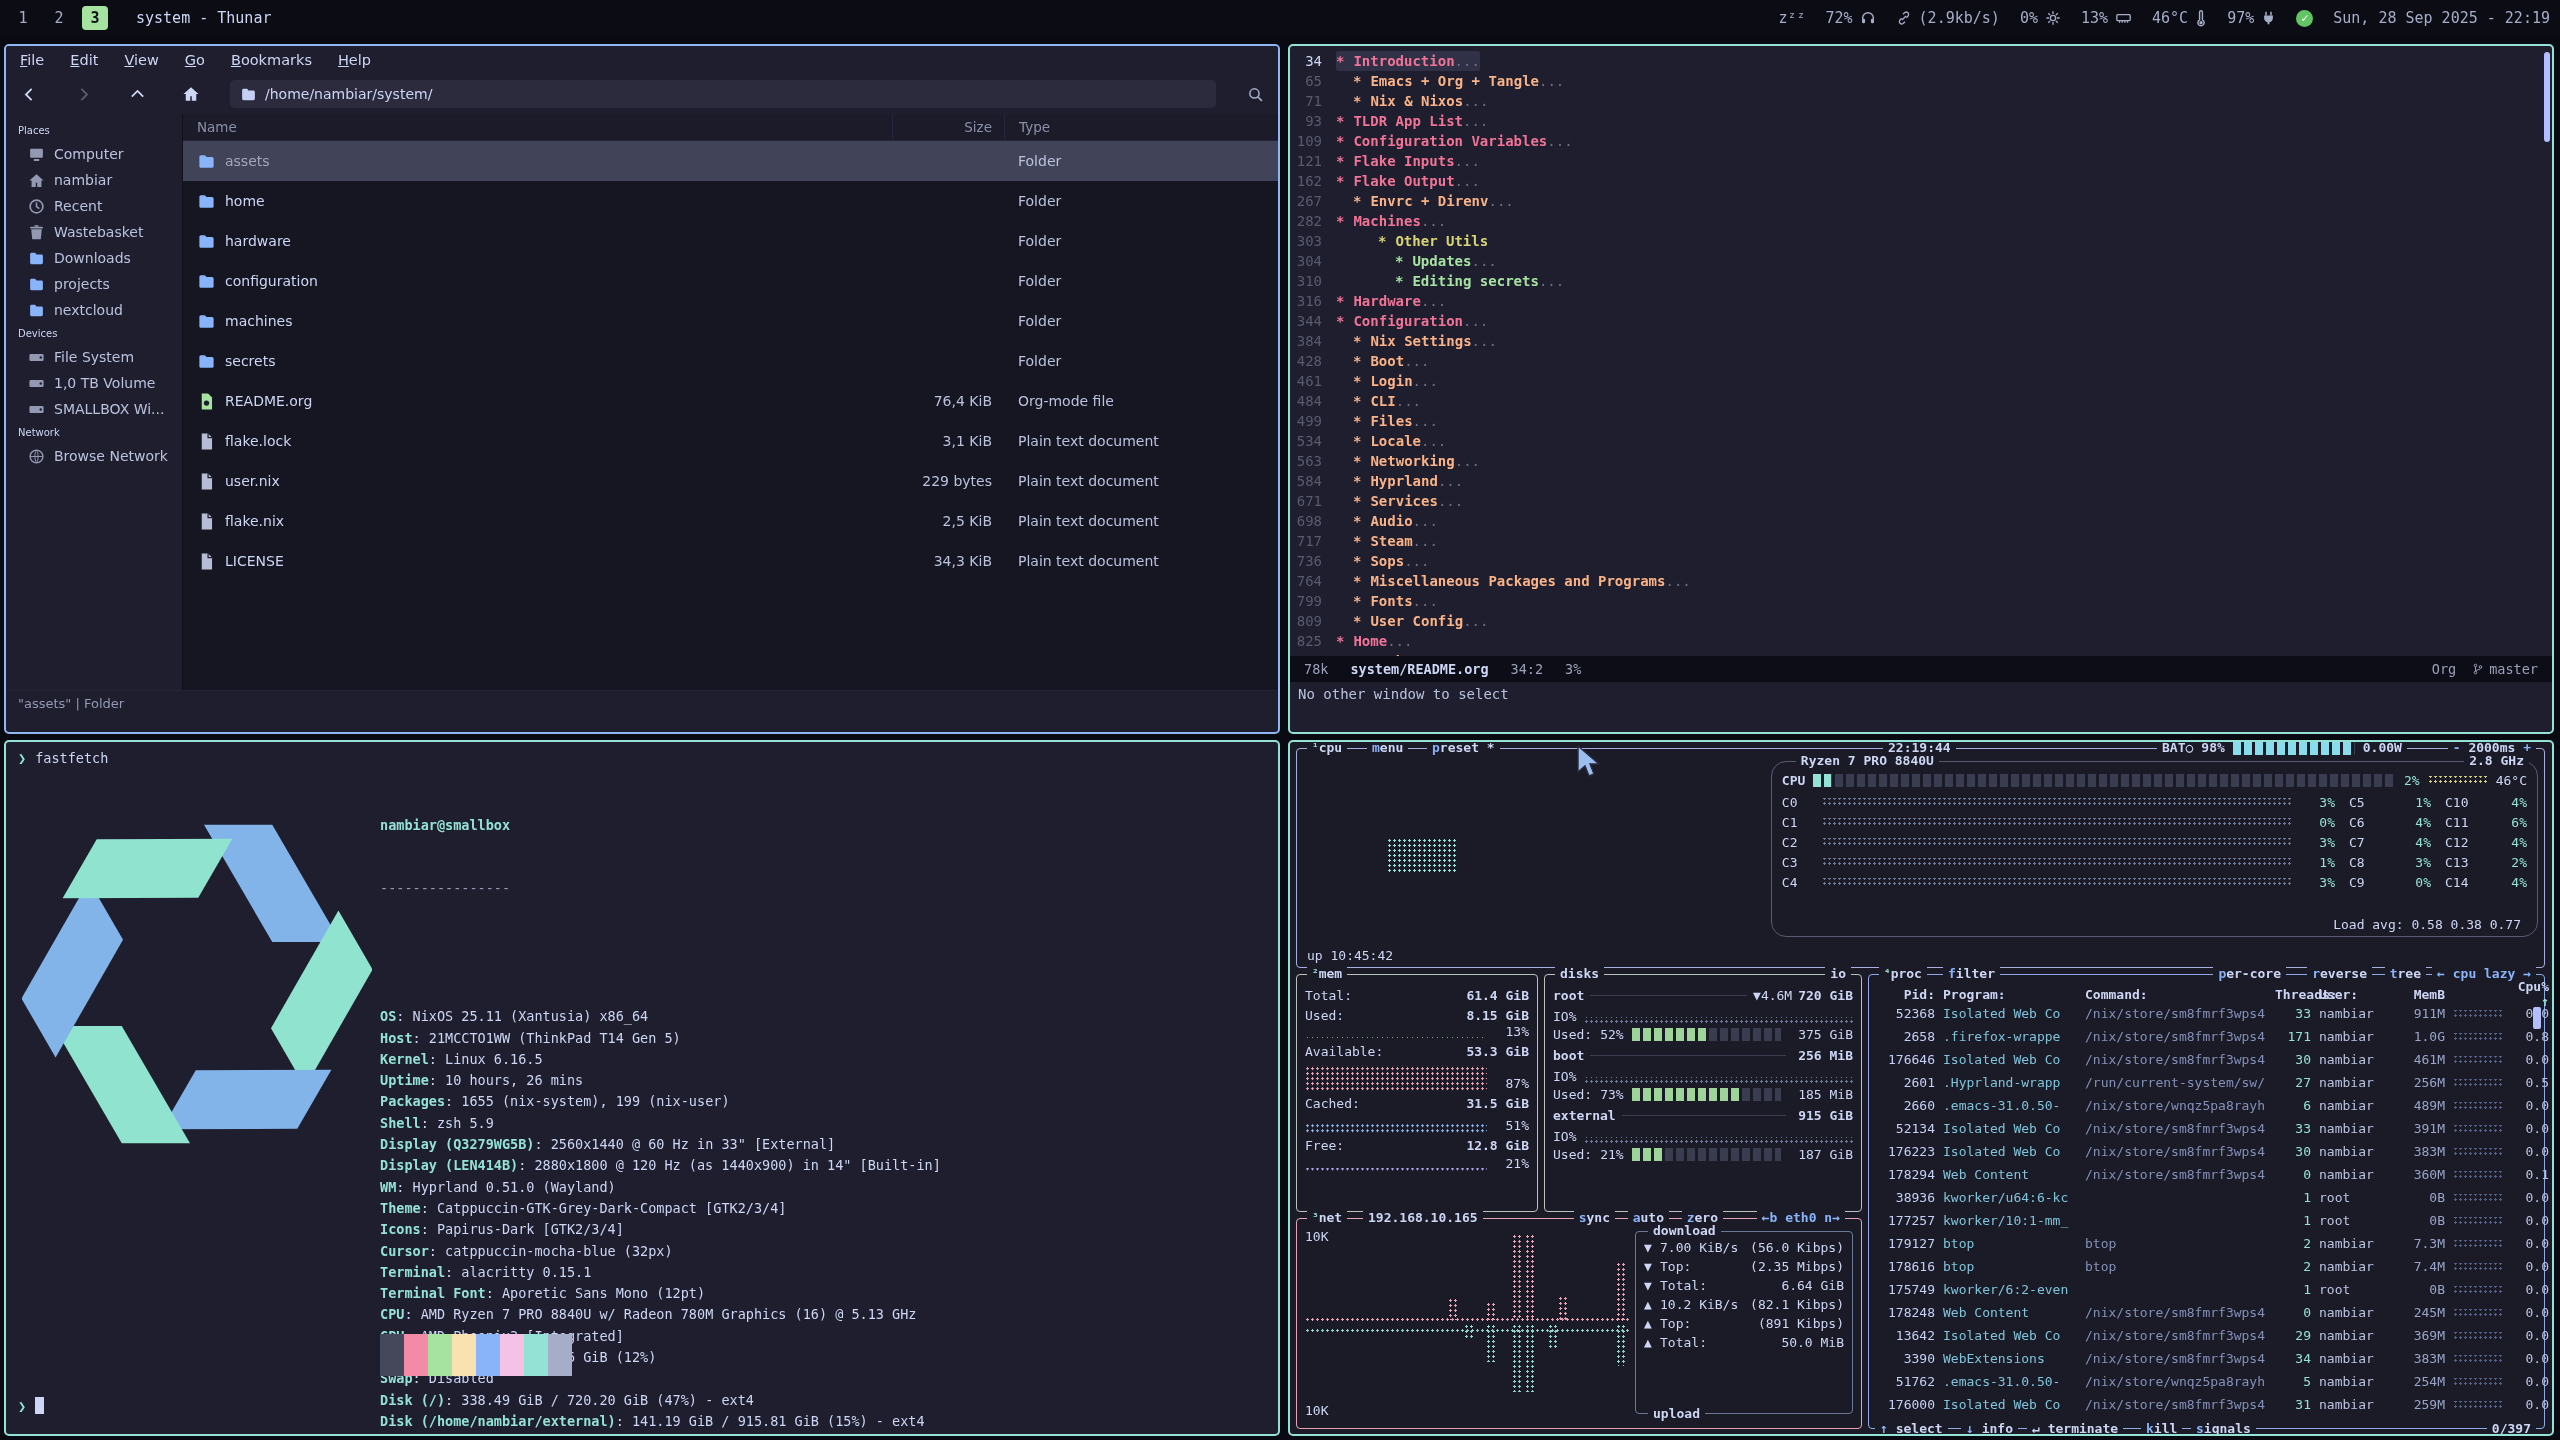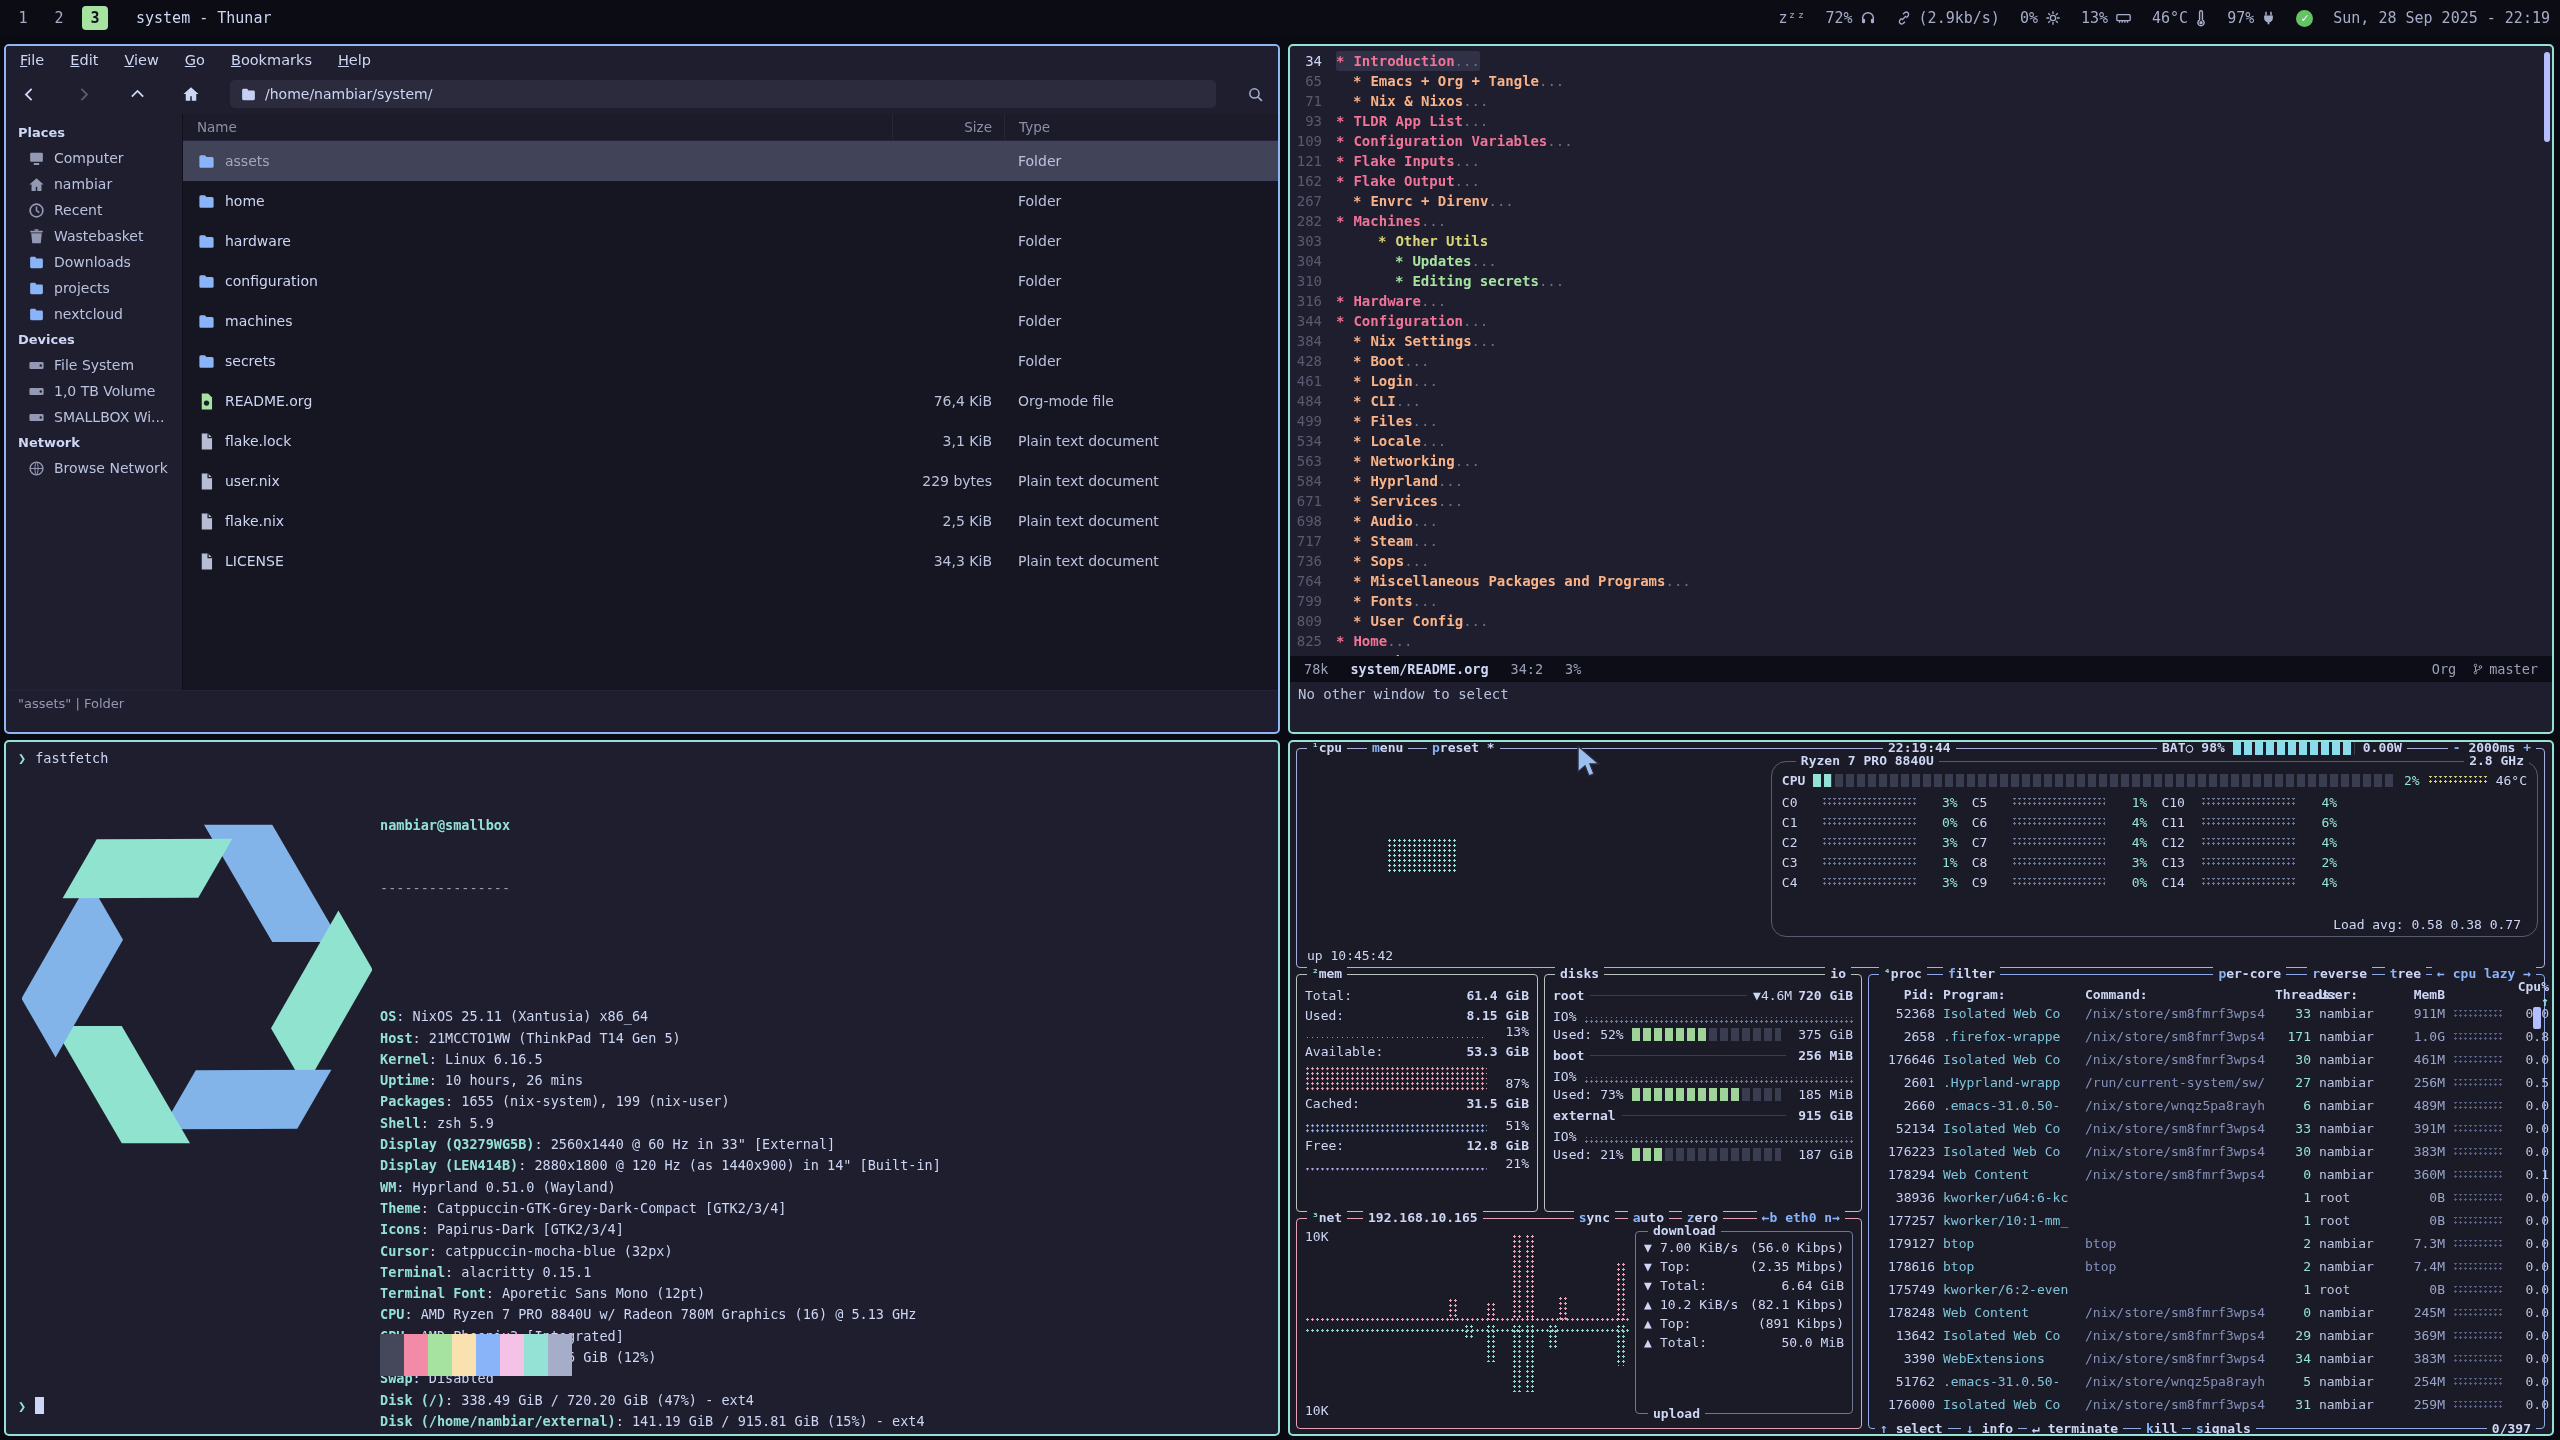--- a/index.html
+++ b/index.html
@@ -29,21 +29,21 @@
   
   #menubar{display:flex;gap:26px;padding:6px 14px;font-size:14.5px;color:var(--txt);background:var(--base)}
   .mi{display:inline-block;cursor:default}
   .mi::first-letter{text-decoration:underline}
   #toolbar{display:flex;align-items:center;height:40px;padding:0 8px;gap:24px}
   .tbtn{width:30px;height:28px;display:flex;align-items:center;justify-content:center;border-radius:4px}
   .tbtn svg{display:block}
   #pathchip{flex:1;height:28px;background:#2b2b3d;border-radius:5px;display:flex;align-items:center;gap:8px;padding:0 10px;font-size:14px;color:var(--txt)}
   #thunar-body{display:flex;height:576px}
   #sidebar{width:176px;background:var(--base);padding:6px 0;font-size:14px;color:#bac2de;overflow:hidden}
-  .side-h{font-weight:bold;color:var(--txt);padding:5px 12px;font-size:13px}
+  .side-h{font-weight:normal;color:var(--txt);padding:5px 12px;font-size:10px}
   .side-item{display:flex;align-items:center;gap:9px;padding:4.5px 10px 4.5px 22px;white-space:nowrap}
   .li-ic{width:17px;height:17px;flex:0 0 17px}
   .c-blue{color:var(--blue)}.c-gray{color:#9399b2}.c-green{color:var(--green)}.c-gray2{color:#b6bdd4}
   #filelist{flex:1;background:#161622;border-left:1px solid #101019;display:flex;flex-direction:column}
   #list-head{display:flex;height:27px;align-items:center;color:#8b90a8;font-size:13.5px;border-bottom:1px solid #23233a;background:#1b1b2a}
   .col-name{flex:1;padding-left:14px}
   .col-size{width:112px;text-align:right;padding-right:12px;border-left:1px solid #26263b;height:100%;display:flex;align-items:center;justify-content:flex-end}
   .col-type{width:274px;padding-left:14px;border-left:1px solid #26263b;height:100%;display:flex;align-items:center}
   .frow{display:flex;height:40px;align-items:center;font-size:14px;color:var(--txt)}
   .frow .col-size,.frow .col-type{border-left:none;color:#bac2de}
@@ -99,21 +99,21 @@
   #p-mem{left:6px;top:232px;width:242px;height:238px;border-color:#b9c3be}
   #p-disks{left:254px;top:232px;width:318px;height:238px;border-color:#b9c3be}
   #p-net{left:6px;top:476px;width:566px;height:211px;border-color:#e8a2b5}
   #p-proc{left:578px;top:232px;width:677px;height:455px;border-color:#8fa8e8}
   .dots{background-image:radial-gradient(currentColor 1px, transparent 1.4px);background-size:5px 5px;background-position:left bottom}
   
   #ryzen{position:absolute;left:38%;right:6px;top:12px;bottom:30px;border:1px solid var(--dim);border-radius:15px;padding:8px 10px 4px}
   .cpurow{display:flex;align-items:center;gap:8px;height:20px}
   .meter{position:relative;height:13px;background:repeating-linear-gradient(90deg,#3a3c50 0 8px,transparent 8px 11px)}
   .meter i{position:absolute;left:0;top:0;bottom:0;display:block;background:repeating-linear-gradient(90deg,var(--teal) 0 8px,transparent 8px 11px)}
-  #coregrid{display:grid;grid-auto-flow:column;grid-template-rows:repeat(5,20px);grid-template-columns:repeat(4,1fr);column-gap:14px;margin-top:2px}
+  #coregrid{display:grid;grid-auto-flow:column;grid-template-rows:repeat(5,20px);grid-template-columns:repeat(1,1fr);column-gap:14px;margin-top:2px}
   .core{display:flex;align-items:center;gap:6px}
   .core .cl{color:var(--txt);width:34px}
   .core .cg{flex:1;height:8px;color:#6d7897}
   .core .cv{width:36px;text-align:right;color:var(--teal)}
   #loadavg{position:absolute;right:16px;bottom:4px;color:var(--txt);font-weight:normal}
   #uptime{position:absolute;left:10px;bottom:4px;color:var(--txt)}
   #cpu-stray{position:absolute;left:90px;top:90px;width:70px;height:34px;color:var(--teal)}
   #freqchip{right:8px;left:auto}
   
   .memrow{display:flex;justify-content:space-between;padding:0 8px;height:20px;align-items:center}

